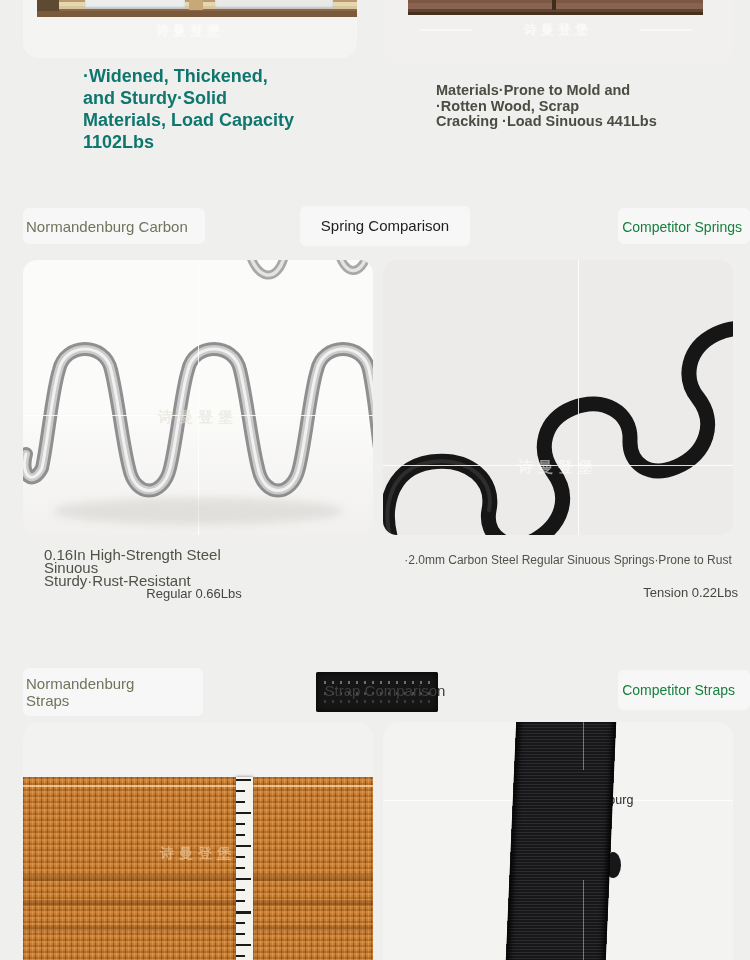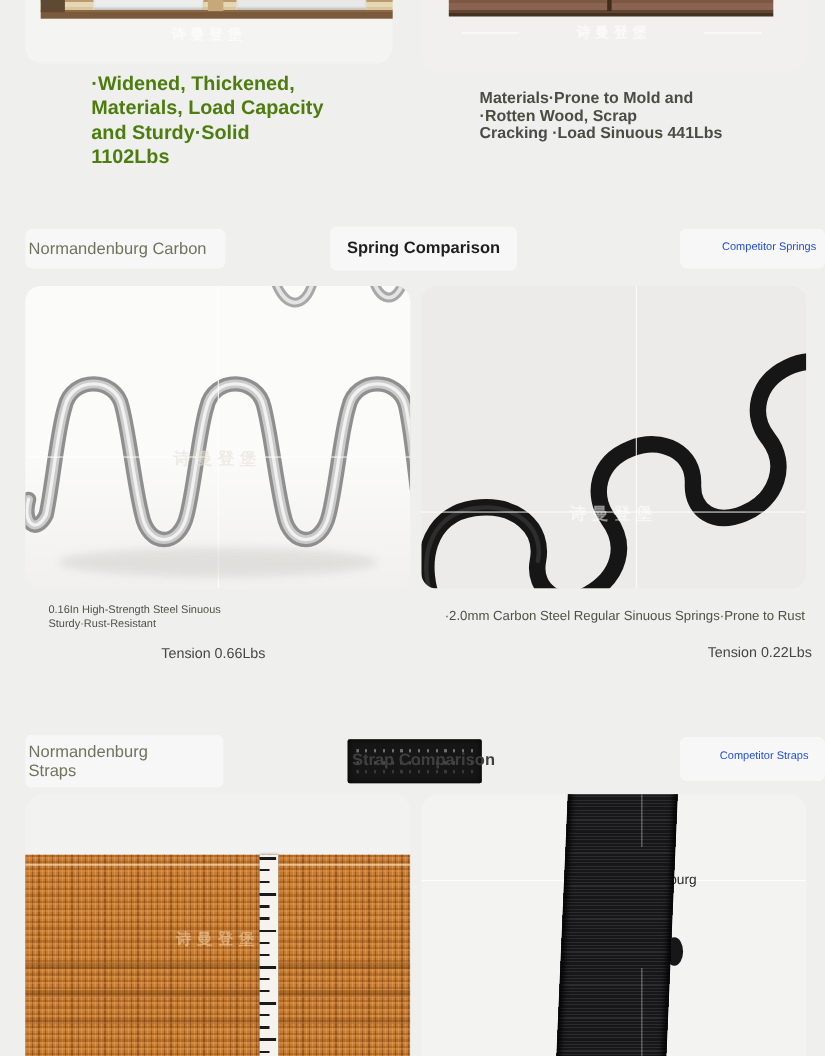--- a/index.html
+++ b/index.html
@@ -13,39 +13,39 @@
   #frame-photo-l{left:37px;top:0;width:320px;height:17px;
     background:
       linear-gradient(180deg,#b99b6f 0 2px,#e6d6b2 2px 6px,#d9c69c 6px 9px,#8a6848 9px 11px,#7a5a3b 11px 17px);}
   .panel{position:absolute;top:0;height:9px;background:#eceded;box-shadow:inset 0 -2px 2px rgba(120,120,120,.35);}
   #frame-photo-r{left:408px;top:0;width:295px;height:15px;
     background:linear-gradient(180deg,#7c5844 0 3px,#8a6350 3px 9px,#5f4534 9px 12px,#46311f 12px 15px);}
   .wm{color:rgba(255,255,255,.55);font-size:13px;letter-spacing:4px;font-weight:700;
       text-shadow:0 0 2px rgba(255,255,255,.25);}
   .wm-line{position:absolute;height:2px;background:rgba(255,255,255,.55);}
   
-  #frames-text-l{left:83px;top:65px;width:235px;font-size:18px;line-height:22px;font-weight:700;color:#4d7c0f;}
+  #frames-text-l{left:83px;top:65px;width:235px;font-size:18px;line-height:22px;font-weight:700;color:#0f766e;}
   #frames-text-r{left:436px;top:83px;width:260px;font-size:14.5px;line-height:15.5px;font-weight:700;color:#4b4c42;}
   
   .hdr-strip{position:absolute;background:rgba(250,250,249,.75);border-radius:6px;}
   .hdr-olive{color:#70745c;font-size:15px;font-weight:500;}
-  .hdr-dark{color:#1e1e1e;font-size:15px;font-weight:700;}
-  .hdr-gray{color:#1d4ed8;font-size:10px;font-weight:500;}
+  .hdr-dark{color:#1e1e1e;font-size:15px;font-weight:400;}
+  .hdr-gray{color:#15803d;font-size:14px;font-weight:500;}
   
   #spring-img-l{left:23px;top:260px;width:350px;height:275px;border-radius:14px;overflow:hidden;
     background:linear-gradient(180deg,#fbfbfa 0 55%,#f1f0ee 100%);}
   #spring-img-r{left:383px;top:260px;width:350px;height:275px;border-radius:14px;overflow:hidden;
     background:#ecebe9;}
   .cross-v{position:absolute;top:0;bottom:0;width:1px;background:rgba(255,255,255,.85);}
   .cross-h{position:absolute;left:0;right:0;height:1px;background:rgba(255,255,255,.85);}
   .img-wm{position:absolute;width:100%;text-align:center;color:rgba(255,255,255,.5);
           font-size:15px;letter-spacing:5px;font-weight:700;}
   .shadow-ell{position:absolute;border-radius:50%;filter:blur(4px);background:rgba(60,55,50,.10);}
   
-  .cap{color:#4f5245;font-size:10px;line-height:13px;}
+  .cap{color:#4f5245;font-size:15px;line-height:13px;}
   .cap-r{color:#4f5245;font-size:12px;text-align:center;}
   .tension{color:#454741;font-size:13px;font-weight:500;text-align:center;}
   
   #strap-label-box{left:316px;top:672px;width:122px;height:40px;background:#161616;border-radius:2px;
     box-shadow:inset 0 0 6px rgba(0,0,0,.9);}
   .dotrow{position:absolute;left:8px;right:8px;height:3px;
     background:repeating-linear-gradient(90deg,rgba(255,255,255,.38) 0 2px,transparent 2px 8px);}
   #strap-card-l{left:23px;top:722px;width:350px;height:238px;border-radius:16px 16px 0 0;overflow:hidden;background:#f2f2f1;}
   #strap-card-r{left:383px;top:722px;width:350px;height:238px;border-radius:16px 16px 0 0;overflow:hidden;background:#f3f3f2;}
   #fabric{position:absolute;left:0;right:0;top:55px;bottom:0;background-color:#c67c33;
@@ -89,22 +89,22 @@
 
   <div class="abs" id="frame-photo-r">
     <div class="abs" style="left:144px;top:0;width:4px;height:10px;background:#3f2c1d;"></div>
   </div>
   <div class="abs wm" style="left:383px;top:21px;width:350px;text-align:center;">诗曼登堡</div>
   <div class="wm-line" style="left:420px;top:29px;width:52px;"></div>
   <div class="wm-line" style="left:640px;top:29px;width:52px;"></div>
 
   <div class="abs" id="frames-text-l">
     <div>·Widened, Thickened,</div>
+    <div>and Sturdy·Solid</div>
     <div>Materials, Load Capacity</div>
-    <div>and Sturdy·Solid</div>
     <div>1102Lbs</div>
   </div>
   <div class="abs" id="frames-text-r">
     <div>Materials·Prone to Mold and</div>
     <div>·Rotten Wood, Scrap</div>
     <div>Cracking ·Load Sinuous 441Lbs</div>
   </div>
 
   <div class="hdr-strip" style="left:23px;top:208px;width:182px;height:36px;"></div>
   <div class="hdr-strip" style="left:300px;top:206px;width:170px;height:40px;"></div>
@@ -140,21 +140,21 @@
         <path d="M 14 296 C -6 252 6 208 48 202 C 86 197 112 220 106 250 C 101 276 126 294 152 280 C 180 264 188 236 170 212 C 154 190 160 160 190 148 C 220 136 248 152 247 180 C 246 204 266 218 293 207 C 324 194 334 162 315 138 C 299 118 304 88 333 74 C 352 65 366 68 376 80" stroke="#161616" stroke-width="15"></path>
         <path d="M 14 296 C -6 252 6 208 48 202 C 86 197 112 220 106 250" stroke="rgba(255,255,255,.10)" stroke-width="4"></path>
       </g>
     </svg>
   </div>
 
   <div class="abs cap" style="left:44px;top:548px;width:220px;">
     <div>0.16In High-Strength Steel Sinuous</div>
     <div>Sturdy·Rust-Resistant</div>
   </div>
-  <div class="abs tension" style="left:24px;top:586px;width:340px;">Tension 0.66Lbs</div>
+  <div class="abs tension" style="left:24px;top:586px;width:340px;">Regular 0.66Lbs</div>
   <div class="abs cap-r" style="left:388px;top:553px;width:360px;">·2.0mm Carbon Steel Regular Sinuous Springs·Prone to Rust</div>
   <div class="abs tension" style="left:388px;top:585px;width:350px;text-align:right;">Tension 0.22Lbs</div>
 
   <div class="hdr-strip" style="left:23px;top:668px;width:180px;height:48px;"></div>
   <div class="hdr-strip" style="left:618px;top:670px;width:132px;height:40px;"></div>
   <div class="abs hdr-olive" style="left:26px;top:675px;line-height:17px;">
     <div>Normandenburg</div>
     <div>Straps</div>
   </div>
   <div class="abs" id="strap-label-box">

